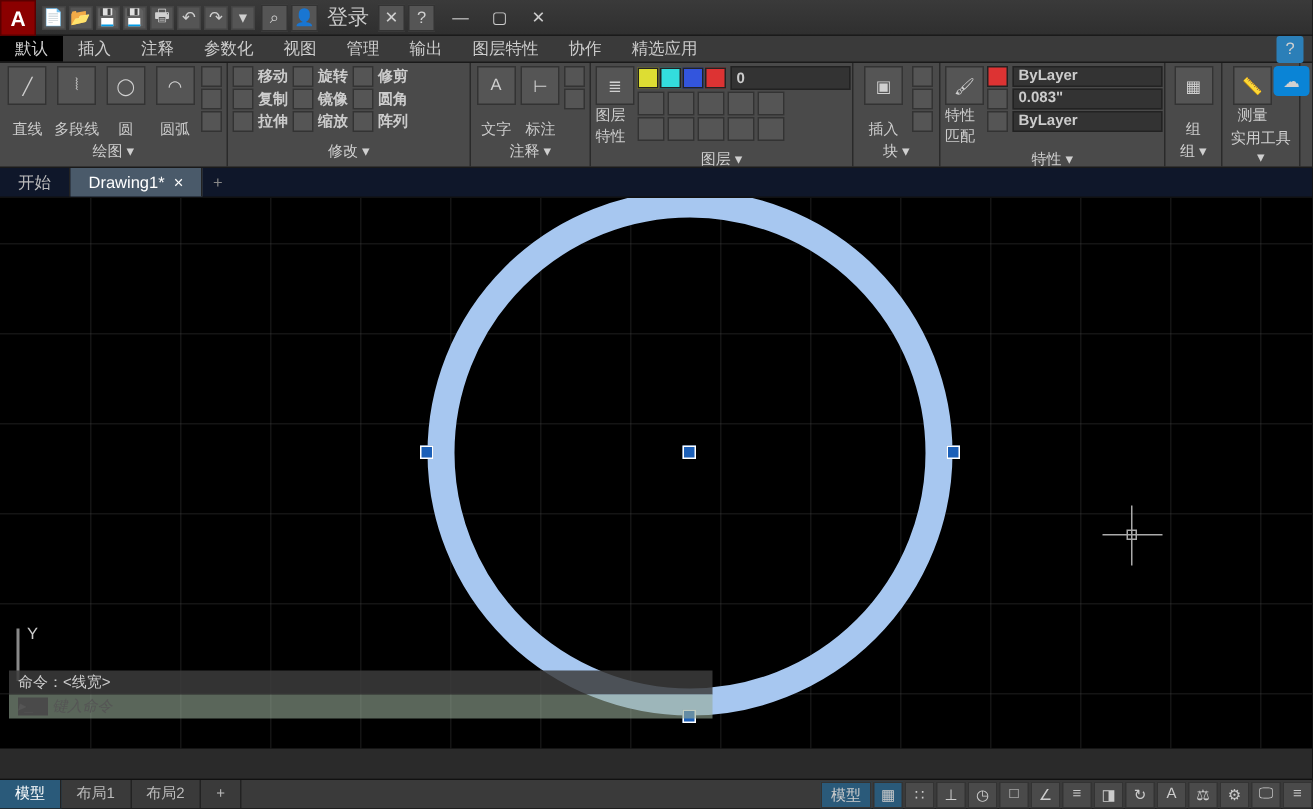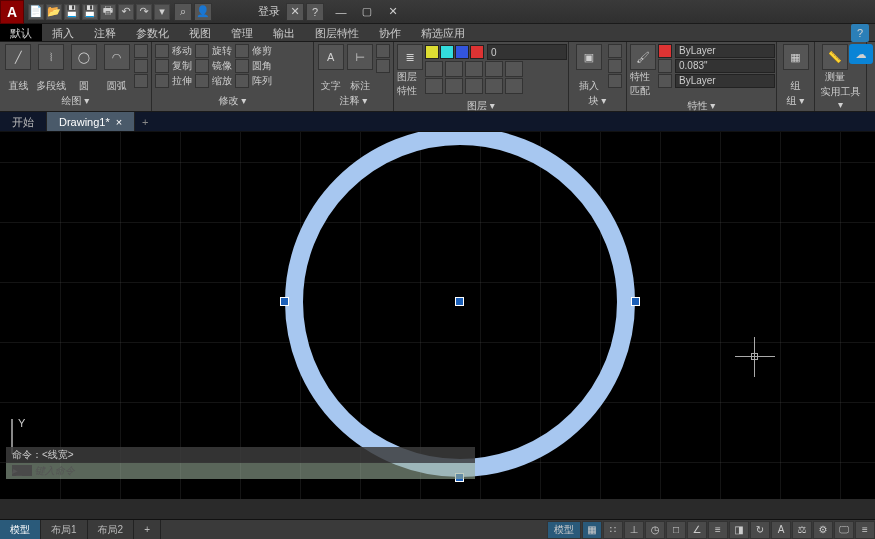--- a/index.html
+++ b/index.html
@@ -6,38 +6,38 @@
   body { width: 875px; height: 539px; background: #2a2a2a; overflow: hidden; position: relative; font-size: 11px; color: #d0d0d0; }
   
   .titlebar { height: 24px; background: linear-gradient(#3a3a3a,#2f2f2f); display: flex; align-items: center; border-bottom: 1px solid #1a1a1a; }
   .app-logo { width: 24px; height: 24px; background: #8b0000; color: #fff; font-weight: bold; font-size: 14px; display: flex; align-items: center; justify-content: center; border: 1px solid #5a0000;}
   .qat { display: flex; gap: 2px; margin-left: 4px; }
   .qat-btn { width: 16px; height: 16px; background: #555; border: 1px solid #444; display:flex;align-items:center;justify-content:center;}
   .title-text { flex: 1; text-align: center; color: #ccc; font-size: 11px; }
   .title-search { width: 110px; height: 18px; background: #4a4a4a; border: 1px solid #333; color: #8a8a8a; font-size: 10px; padding: 0 4px; font-style: italic;}
   .title-right { display: flex; gap: 2px; align-items: center; margin: 0 4px;}
   .title-icon { width: 18px; height: 18px; background:#555;border:1px solid #333;display:flex;align-items:center;justify-content:center;}
-  .login { color:#ccc; font-size:11px; padding:0 4px;margin-left:40px;}
+  .login { color:#ccc; font-size:14px; padding:0 4px;}
   .win-controls { display:flex;}
   .win-btn { width: 26px; height: 20px; display:flex;align-items:center;justify-content:center;color:#ccc;}
   
   .menubar { height: 18px; background: #3a3a3a; display: flex; border-bottom: 1px solid #1a1a1a;}
   .menu-tab { padding: 0 10px; font-size: 11px; line-height: 18px; color: #ccc; }
   .menu-tab.active { background: #000000; }
   .help-icon { position:absolute; right:6px; width:18px;height:18px;background:#2b7fb8;display:flex;align-items:center;justify-content:center;border-radius:2px;}
   
   .ribbon { height: 70px; background: #4a4a4a; display: flex; border-bottom: 1px solid #1a1a1a; position:relative;}
   .panel { border-right: 1px solid #2a2a2a; padding: 2px 3px; display: flex; flex-direction: column; }
   .panel-body { flex: 1; display: flex; gap: 2px; }
   .panel-title { text-align: center; font-size: 10px; color: #d0d0d0; padding: 1px 0; }
   .big-btn { width: 34px; display:flex;flex-direction:column;align-items:center;justify-content:space-between;}
   .big-btn .ico { width:26px;height:26px;border:1px solid #333;background:#555;display:flex;align-items:center;justify-content:center;}
   .big-btn .lbl { font-size:10px;color:#ccc;}
   .small-grid { display:flex;flex-direction:column;gap:1px;}
-  .small-row { display:flex;gap:3px;align-items:center;}
+  .small-row { display:flex;gap:3px;align-items:center;font-weight:bold;}
   .sm-ico { width:14px;height:14px;background:#555;border:1px solid #333;display:inline-block;}
   .sm-lbl { font-size:10px;color:#ccc;}
   .prop-combo { width:80px;height:16px;background:#333;border:1px solid #222;color:#ccc;font-size:10px;padding:0 3px;display:flex;align-items:center;}
   .swatch-row { display:flex;gap:1px;}
   .swatch { width:14px;height:14px;border:1px solid #222;}
   .layer-ico-row { display:flex;gap:2px;}
   .layer-sm { width:18px;height:16px;background:#555;border:1px solid #333;}
   .share-badge { position:absolute;right:2px;top:2px;width:24px;height:20px;background:#0a84d6;border-radius:3px;display:flex;align-items:center;justify-content:center;}
   .combo-long { width:100px;height:14px;background:#333;border:1px solid #222;color:#ccc;font-size:10px;padding:0 3px;}
 

